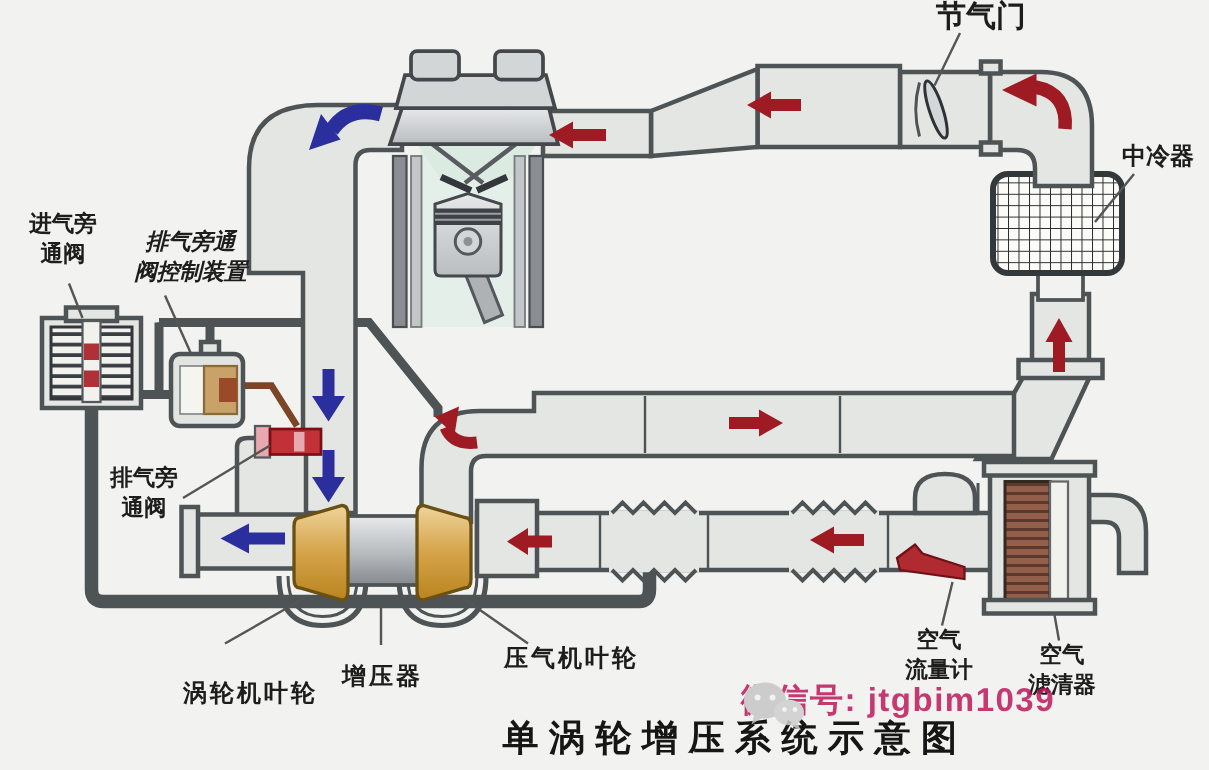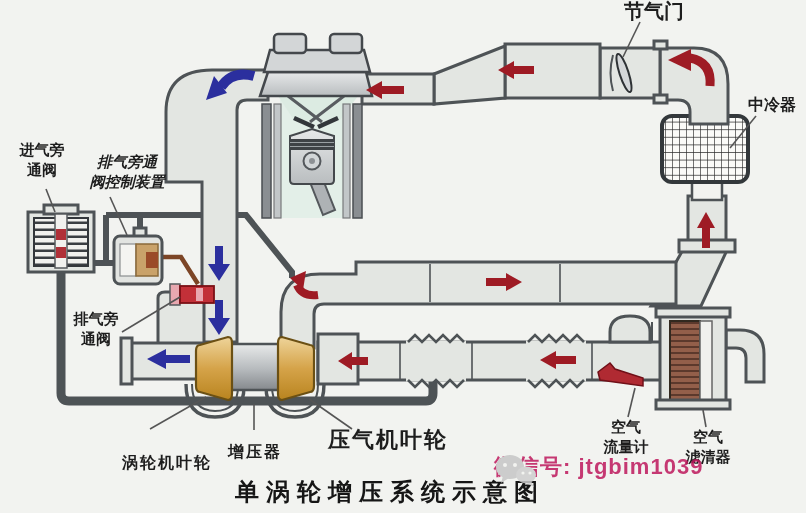--- a/index.html
+++ b/index.html
@@ -4,21 +4,21 @@
 <style>
   html,body{margin:0;padding:0;background:#e8e8e8;}
   .stage{position:relative;width:806px;height:513px;background:#f2f3f0;overflow:hidden;
          font-family:"Liberation Sans", sans-serif;}
   .stage svg{position:absolute;left:0;top:0;}
   .pipe{fill:#e3e6e2;stroke:#4e5356;stroke-width:3;}
   .pipew{fill:#f2f3f0;stroke:#4e5356;stroke-width:2.5;}
   .thin{stroke:#4e5356;fill:none;}
   .lbl{position:absolute;font-weight:bold;font-size:15px;line-height:20px;color:#1d1d1d;
        text-align:center;white-space:nowrap;}
-  .title{position:absolute;left:235px;top:476px;width:410px;text-align:left;
+  .title{position:absolute;left:235px;top:476px;width:410px;text-align:right;
          font-weight:bold;font-size:24px;letter-spacing:7px;color:#161616;}
   .wm{position:absolute;left:494px;top:452px;display:flex;align-items:center;gap:5px;
       color:#be185d;font-size:22px;font-weight:bold;letter-spacing:1px;opacity:.85;}
 </style>
 </head>
 <body>
 
 <div class="stage">
 
 <svg width="806" height="513" viewBox="0 0 806 513">
@@ -216,21 +216,21 @@
   <div>阀控制装置</div>
 </div>
 <div class="lbl" style="left:64px;top:309px;width:64px;">
   <div>排气旁</div>
   <div>通阀</div>
 </div>
 <div class="lbl" style="left:620px;top:1px;width:68px;font-size:20px;">节气门</div>
 <div class="lbl" style="left:742px;top:95px;width:60px;font-size:16px;">中冷器</div>
 <div class="lbl" style="left:90px;top:453px;width:106px;font-size:16px;letter-spacing:2px;margin-left:24px;">涡轮机叶轮</div>
 <div class="lbl" style="left:222px;top:430px;width:66px;font-size:16px;letter-spacing:2px;margin-top:12px;">增压器</div>
-<div class="lbl" style="left:328px;top:430px;width:106px;font-size:22px;letter-spacing:2px;">压气机叶轮</div>
+<div class="lbl" style="left:328px;top:430px;width:106px;font-size:16px;letter-spacing:2px;">压气机叶轮</div>
 <div class="lbl" style="left:594px;top:417px;width:64px;">
   <div>空气</div>
   <div>流量计</div>
 </div>
 <div class="lbl" style="left:676px;top:427px;width:64px;">
   <div>空气</div>
   <div>滤清器</div>
 </div>
 
 <div class="title">单涡轮增压系统示意图</div>

